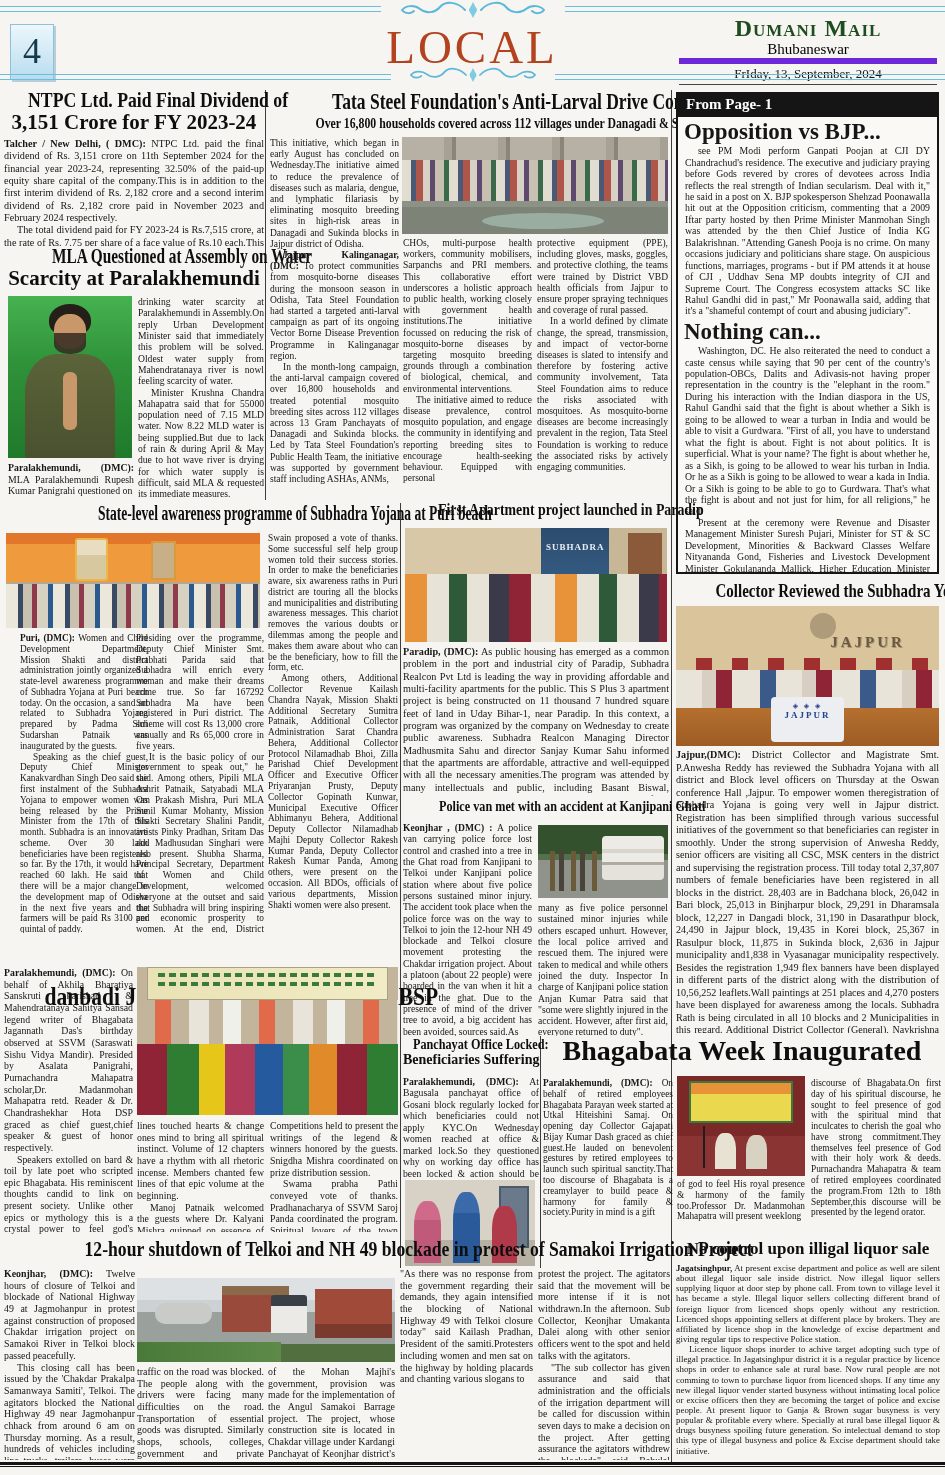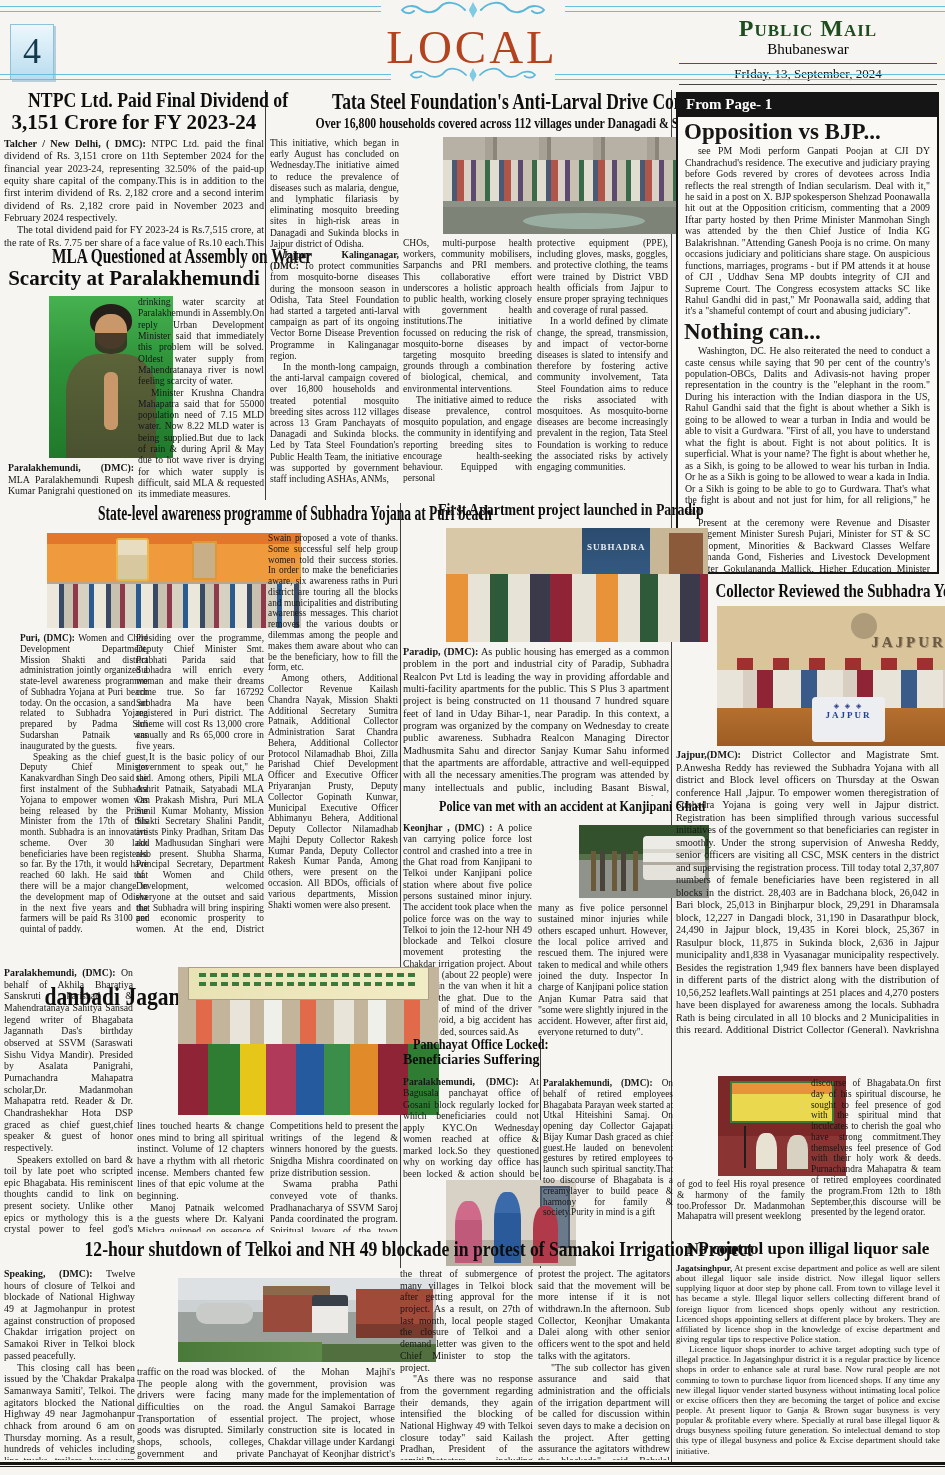--- a/index.html
+++ b/index.html
@@ -10,21 +10,21 @@
   .hrule{position:absolute;left:0;width:945px;height:4px;border-top:1.5px solid #67bedd;border-bottom:1.5px solid #67bedd;}
   .orn{position:absolute;left:50%;transform:translateX(-50%);background:#f6f5f1;padding:0 12px;line-height:0;}
   
   #pagebox{left:10px;top:24px;width:42px;height:54px;background:linear-gradient(180deg,#ecf7fc,#b9dcee);
            border:1px solid #8fc2da;box-shadow:2px 2px 0 rgba(120,170,195,.5);font-size:36px;color:#143a4e;
            text-align:center;line-height:52px;}
   #local{left:272px;top:20px;width:400px;text-align:center;font-size:47px;color:#b3431f;letter-spacing:3px;}
   #masthead{right:8px;top:16px;width:258px;text-align:center;}
   #paper-name{font-size:24px;font-weight:bold;color:#1f4d20;font-variant:small-caps;letter-spacing:1px;line-height:1.05;}
   #city{font-size:15px;color:#000000;line-height:1.1;}
-  #dateline{font-size:13px;margin-top:5px;padding:2px 0;border-top:1px solid #6d28d9;border-bottom:1px solid #444;}
+  #dateline{font-size:13px;padding:2px 0;border-top:6px solid #6d28d9;border-bottom:1px solid #444;}
   
   .headline{font-weight:bold;text-align:center;line-height:1.04;color:#0e0e0e;margin:0;}
   .fitx{display:inline-block;white-space:nowrap;transform-origin:center center;}
   .fitl{transform-origin:left center;}
   .col{position:absolute;overflow:hidden;text-align:justify;}
   .col p{margin:0;}
   .col p + p{text-indent:13px;}
   .dl{font-weight:bold;}
   .s102{font-size:10.2px;line-height:1.21;}
   .s101{font-size:10.1px;line-height:1.24;}
@@ -33,21 +33,21 @@
   .s96{font-size:9.6px;line-height:1.18;}
   .s95{font-size:9.5px;line-height:1.18;}
   .s93{font-size:9.3px;line-height:1.16;}
   .s89{font-size:8.9px;line-height:1.14;}
   
   #a-frompage{left:676px;top:92px;width:263px;height:482px;border:2px solid #151515;background:#faf9f5;box-sizing:border-box;overflow:hidden;}
   .fp-bar{background:#151515;color:#fff;font-size:15px;font-weight:bold;padding:2px 8px 4px;}
   .fp-h{font-size:23px;font-weight:bold;margin:3px 6px 1px;line-height:1.05;}
   .fp-b{font-size:9.8px;line-height:1.17;text-align:justify;margin:0 7px;text-indent:13px;}
   
-  .photo{position:absolute;overflow:hidden;margin-left:41px;}
+  .photo{position:absolute;overflow:hidden;}
   .photo>div,.photo>span{position:absolute;}
   #ph-mla{background:linear-gradient(180deg,#46b250 0%,#2f9239 42%,#20792b 100%);}
   #ph-mla .hair{left:33%;top:5%;width:34%;height:20%;background:#241f18;border-radius:50% 50% 42% 42%;}
   #ph-mla .face{left:37%;top:11%;width:26%;height:22%;background:#c8986a;border-radius:45%;}
   #ph-mla .beard{left:37%;top:23%;width:26%;height:13%;background:#372c21;border-radius:0 0 46% 46%;opacity:.88;}
   #ph-mla .vest{left:14%;top:36%;width:72%;height:64%;background:linear-gradient(180deg,#5b6339,#49512f);border-radius:36% 36% 0 0;}
   #ph-mla .hands{left:44%;top:47%;width:12%;height:36%;background:#c8986a;border-radius:6px;}
   #ph-tata .bldg{top:0;left:0;right:0;height:32%;background:repeating-linear-gradient(90deg,#b7b1a5 0 42px,#a7a095 42px 50px,#8b8579 50px 54px);}
   #ph-tata{background:linear-gradient(180deg,#b5afa2 0 32%,#9aa093 32% 46%,#8d9287 46% 72%,#7e8377 72% 100%);}
   #ph-tata .crowd{top:24%;left:0;right:0;height:42%;background:repeating-linear-gradient(90deg,#e2ddd1 0 9px,#4a5a74 9px 14px,#b0554a 14px 21px,#d8d2c6 21px 28px,#5d4a6e 28px 33px,#c8c1b1 33px 42px,#3a6a4a 42px 47px);}
@@ -115,21 +115,21 @@
     </svg>
   </div>
 
   <div class="abs" id="pagebox">
     <span>4</span>
   </div>
 
   <div class="abs" id="local">LOCAL</div>
 
   <div class="abs" id="masthead">
-    <div id="paper-name">Public Mail</div>
+    <div id="paper-name">Dumani Mail</div>
     <div id="city">Bhubaneswar</div>
     <div id="dateline">FrIday, 13, September, 2024</div>
   </div>
 
   <div class="hrule" id="hdr-rule-bot" style="top:74px;"></div>
   <div class="orn" style="top:65px;">
     <svg width="140" height="20" viewBox="0 0 160 22">
       <g fill="none" stroke="#5cb8da" stroke-width="2" stroke-linecap="round">
         <path d="M72 11 C64 2 52 2 47 8 C42 14 33 15 27 10 C22 6 13 6 9 11 C12 15 18 15 21 12"></path>
         <path d="M88 11 C96 2 108 2 113 8 C118 14 127 15 133 10 C138 6 147 6 151 11 C148 15 142 15 139 12"></path>
@@ -323,20 +323,23 @@
     </div>
     <div class="photo" id="ph-panchayat" style="left:2px;top:142px;width:130px;height:86px;">
       <div class="door"></div>
       <div class="w1"></div>
       <div class="w2"></div>
       <div class="w3"></div>
     </div>
   </section>
 
   <section class="abs" id="a-bhagabata" style="left:543px;top:1036px;width:398px;height:196px;">
+    <h1 class="headline" style="font-size:28px;">
+      <span class="fitx">Bhagabata Week Inaugurated</span>
+    </h1>
     <div class="col s93" style="left:0;top:42px;width:130px;height:150px;">
       <p><b class="dl">Paralakhemundi, (DMC):</b> <span>On behalf of retired employees Bhagabata Parayan week started at Utkal Hiteishini Samaj. On opening day Collector Gajapati Bijay Kumar Dash graced as chief guest.He lauded on benevolent gestures by retired employees to launch such spiritual sanctity.That too discourse of Bhagabata is a creamylayer to build peace &amp; harmony for family &amp; society.Purity in mind is a gift</span></p>
     </div>
     <div class="photo" id="ph-bhagabata" style="left:134px;top:40px;width:128px;height:100px;">
       <div class="banner"></div>
       <div class="mic"></div>
       <div class="fig"></div>
       <div class="fig2"></div>
     </div>
     <div class="col s93" style="left:134px;top:143px;width:128px;height:50px;">
@@ -345,38 +348,37 @@
     <div class="col s93" style="left:268px;top:42px;width:130px;height:150px;">
       <p>discourse of Bhagabata.On first day of his spiritual discourse, he sought to feel presence of god with the spiritual mind that inculcates to cherish the goal who have strong commitment.They themselves feel presence of God with their holy work &amp; deeds. Purnachandra Mahapatra &amp; team of retired employees coordinated the program.From 12th to 18th September,this discourse will be presented by the legend orator.</p>
     </div>
   </section>
 
   <section class="abs" id="a-shutdown" style="left:2px;top:1238px;width:668px;height:224px;">
     <h1 class="headline" style="font-size:22px;">
       <span class="fitx" style="transform: scaleX(0.801921);">12-hour shutdown of Telkoi and NH 49 blockade in protest of Samakoi Irrigation Project</span>
     </h1>
     <div class="col s99" style="left:2px;top:30px;width:131px;height:192px;">
-      <p><b class="dl">Speaking, (DMC):</b> <span>Twelve hours of closure of Telkoi and blockade of National Highway 49 at Jagmohanpur in protest against construction of proposed Chakdar irrigation project on Samakoi River in Telkoi block passed peacefully.</span></p>
+      <p><b class="dl">Keonjhar, (DMC):</b> <span>Twelve hours of closure of Telkoi and blockade of National Highway 49 at Jagmohanpur in protest against construction of proposed Chakdar irrigation project on Samakoi River in Telkoi block passed peacefully.</span></p>
       <p>This closing call has been issued by the 'Chakdar Prakalpa Samanwaya Samiti', Telkoi. The agitators blocked the National Highway 49 near Jagmohanpur chhack from around 6 am on Thursday morning. As a result, hundreds of vehicles including line trucks, trailers, buses were stuck on both sides of the road and the</p>
     </div>
     <div class="photo" id="ph-trucks" style="left:135px;top:40px;width:258px;height:84px;">
       <div class="tanker"></div>
       <div class="t1"></div>
       <div class="cab"></div>
       <div class="t2"></div>
       <div class="verge"></div>
     </div>
     <div class="col s99" style="left:135px;top:128px;width:127px;height:94px;">
       <p>traffic on the road was blocked. The people along with the drivers were facing many difficulties on the road. Transportation of essential goods was disrupted. Similarly shops, schools, colleges, government and private institutions were closed in Telkoi. It is revealed that in the first budget</p>
     </div>
     <div class="col s99" style="left:266px;top:128px;width:127px;height:94px;">
       <p>of the Mohan Majhi's government, provision was made for the implementation of the Angul Samakoi Barrage project. The project, whose construction site is located in Chakdar village under Kardangi Panchayat of Keonjhar district's Telkoi block. That has sparked a backlash over</p>
     </div>
     <div class="col s99" style="left:398px;top:30px;width:133px;height:192px;">
-      <p>the threat of submergence of many villages in Telkoi block after getting approval for the project.  As a result, on 27th of last month, local people staged the closure of Telkoi and a demand letter was given to the Chief Minister to stop the project.</p>
       <p>"As there was no response from the government regarding their demands, they again intensified the blocking of National Highway 49 with Telkoi closure today" said Kailash Pradhan, President of the samiti.Protesters including women and men sat on the highway by holding placards and chanting various slogans to</p>
     </div>
     <div class="col s99" style="left:536px;top:30px;width:132px;height:192px;">
       <p>protest the project. The agitators said that the movement will be more intense if it is not withdrawn.In the afternoon. Sub Collector, Keonjhar Umakanta Dalei along with other senior officers went to the spot and held talks with the agitators.</p>
       <p>"The sub collector has given assurance and said that administration and the officials of the irrigation department will be called for discussion within seven days to make a decision on the project. After getting assurance the agitators withdrew the blockade" said Babulal Pradhan, advisor of the Samiti.</p>
     </div>
   </section>
 
   <section class="abs" id="a-liquor" style="left:676px;top:1240px;width:264px;height:220px;">
     <h1 class="headline" style="font-size:17px;">

